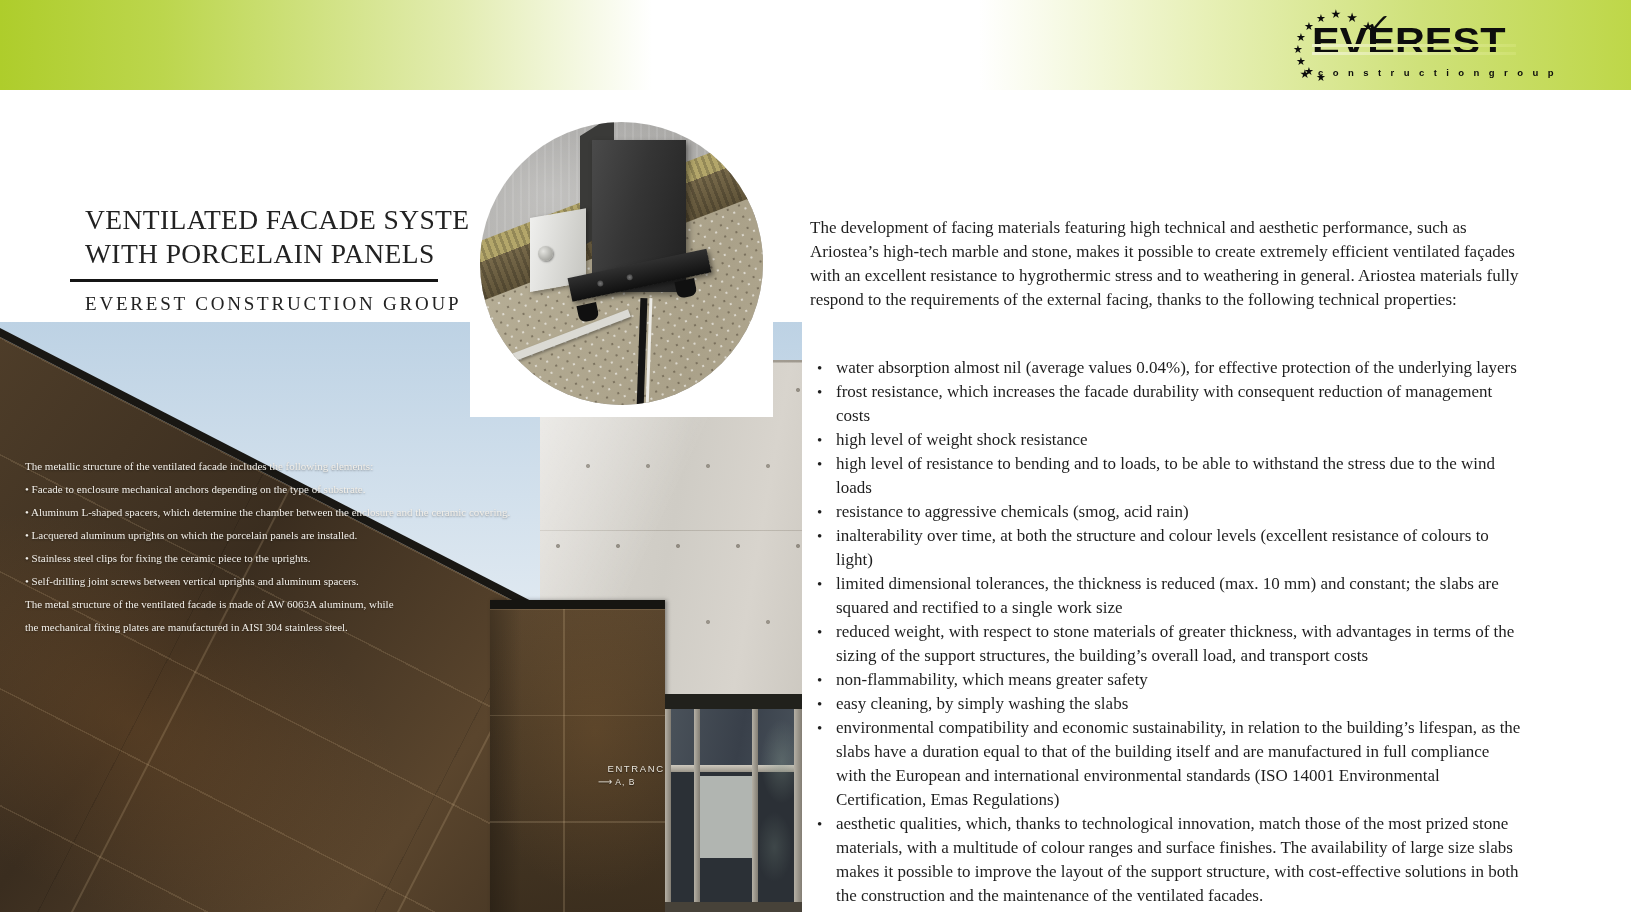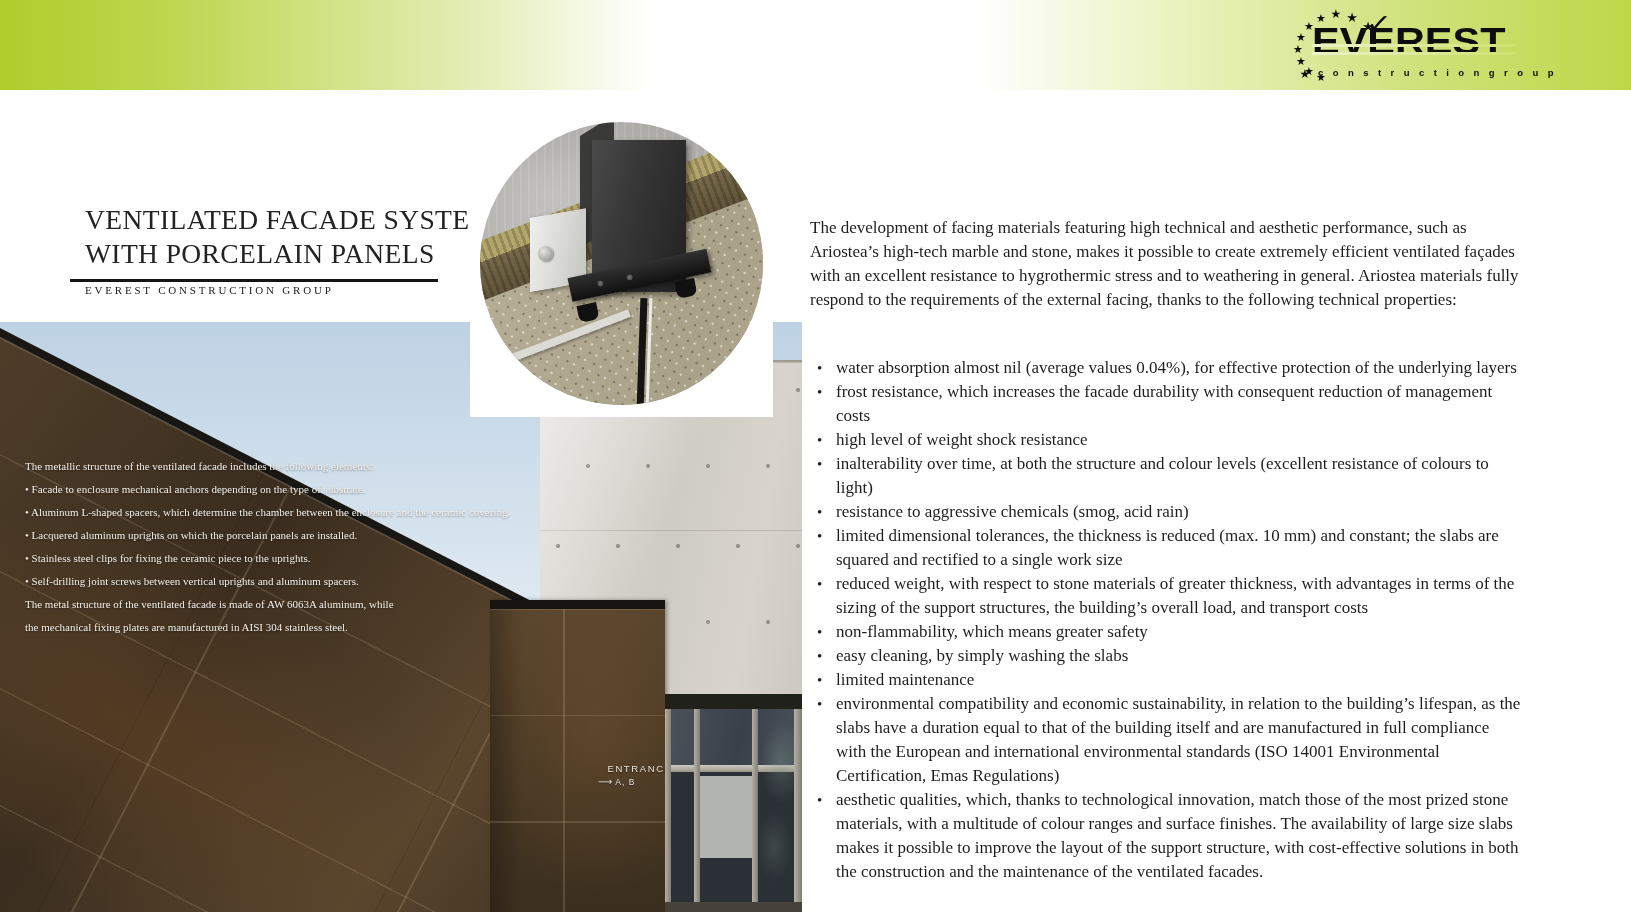--- a/index.html
+++ b/index.html
@@ -20,21 +20,21 @@
   .slit.s1{top:40px;} .slit.s2{top:48px;}
   .logo-check{position:absolute;left:78px;top:2px;font-size:30px;font-weight:900;color:#0d0d0d;
     font-family:"DejaVu Sans",sans-serif;transform:rotate(6deg);}
   .tagline{position:absolute;left:30px;top:63px;font-family:"Liberation Sans",sans-serif;
     font-size:9.5px;font-weight:700;letter-spacing:3.4px;color:#0c0c0c;white-space:nowrap;}
 
   
   .title-block{position:absolute;left:85px;top:203px;width:420px;}
   .title-line{font-size:27.5px;line-height:34px;letter-spacing:0.4px;color:#222;}
   .title-rule{margin-left:-15px;margin-top:8px;width:368px;height:3px;background:#151515;}
-  .subtitle{margin-top:2px;font-size:11px;letter-spacing:2.8px;color:#222;}
+  .subtitle{margin-top:11px;font-size:19px;letter-spacing:2.8px;color:#222;}
 
   
   .photo{position:absolute;left:0;top:322px;width:802px;height:590px;overflow:hidden;
     background:linear-gradient(to bottom,#bdd2e4 0%,#cfdeeb 25%,#e7eef4 60%,#f2f5f7 100%);}
   .concrete{position:absolute;left:540px;top:38px;right:0;bottom:0;
     background:
       radial-gradient(circle 2px at 18px 28px, rgba(95,88,76,.55) 0 1.6px, transparent 2.4px),
       radial-gradient(circle 2px at 48px 104px, rgba(95,88,76,.5) 0 1.6px, transparent 2.4px),
       linear-gradient(115deg, rgba(255,255,255,.55) 0%, rgba(255,255,255,0) 38%),
       repeating-linear-gradient(to bottom, rgba(120,112,100,.28) 0 1px, transparent 1px 168px),
@@ -231,25 +231,25 @@
     <p class="left-outro">The metal structure of the ventilated facade is made of AW 6063A aluminum, while the mechanical fixing plates are manufactured in AISI 304 stainless steel.</p>
   </div>
 
   <div class="right-col">
     <p class="right-intro">The development of facing materials featuring high technical and aesthetic performance, such as Ariostea’s high-tech marble and stone, makes it possible to create extremely efficient ventilated façades with an excellent resistance to hygrothermic stress and to weathering in general. Ariostea materials fully respond to the requirements of the external facing, thanks to the following technical properties:</p>
     <ul class="right-bullets">
 
     <li>water absorption almost nil (average values 0.04%), for effective protection of the underlying layers</li>
         <li>frost resistance, which increases the facade durability with consequent reduction of management costs</li>
         <li>high level of weight shock resistance</li>
+        <li>high level of resistance to bending and to loads, to be able to withstand the stress due to the wind loads</li>
+        <li>resistance to aggressive chemicals (smog, acid rain)</li>
         <li>inalterability over time, at both the structure and colour levels (excellent resistance of colours to light)</li>
-        <li>resistance to aggressive chemicals (smog, acid rain)</li>
         <li>limited dimensional tolerances, the thickness is reduced (max. 10 mm) and constant; the slabs are squared and rectified to a single work size</li>
         <li>reduced weight, with respect to stone materials of greater thickness, with advantages in terms of the sizing of the support structures, the building’s overall load, and transport costs</li>
         <li>non-flammability, which means greater safety</li>
         <li>easy cleaning, by simply washing the slabs</li>
-        <li>limited maintenance</li>
         <li>environmental compatibility and economic sustainability, in relation to the building’s lifespan, as the slabs have a duration equal to that of the building itself and are manufactured in full compliance with the European and international environmental standards (ISO 14001 Environmental Certification, Emas Regulations)</li>
         <li>aesthetic qualities, which, thanks to technological innovation, match those of the most prized stone materials, with a multitude of colour ranges and surface finishes. The availability of large size slabs makes it possible to improve the layout of the support structure, with cost-effective solutions in both the construction and the maintenance of the ventilated facades.</li>
       </ul>
   </div>
 
 </div>
 
 </body></html>

